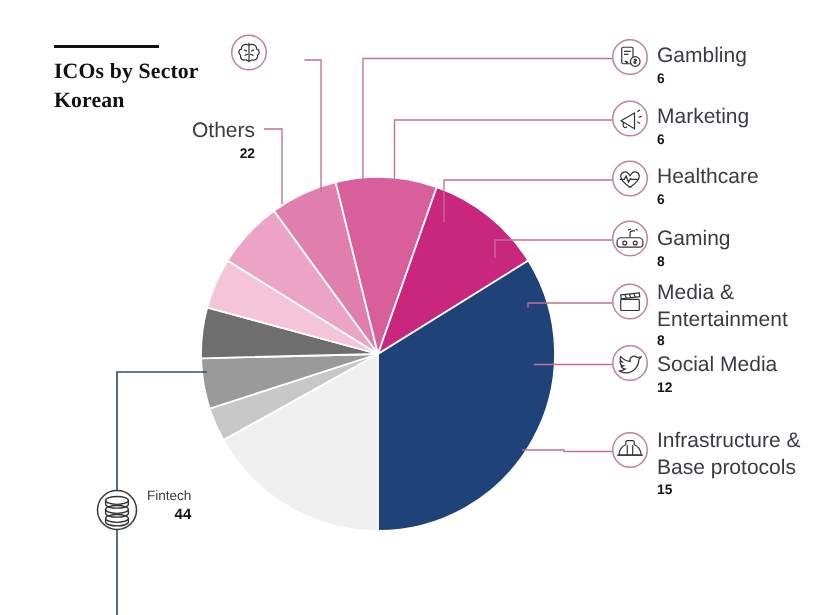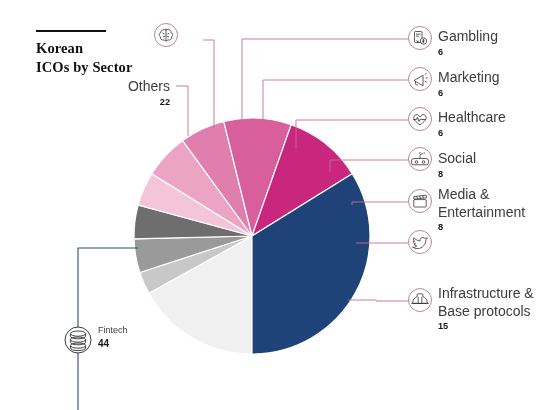--- a/index.html
+++ b/index.html
@@ -25,34 +25,34 @@
 
   
   .callout{position:absolute;}
   .co-name{font-size:14px;color:#3b3b42;line-height:1.25;white-space:pre-line;}
   .co-val{font-size:9.2px;color:#16161a;font-weight:bold;line-height:1.3;margin-top:1px;}
 
   .left-label{position:absolute;text-align:right;}
   .left-label .co-name{font-size:14px;color:#3b3b42;}
   .left-label .co-val{font-size:9.2px;font-weight:bold;color:#16161a;}
 
-  .fintech-label{position:absolute;}
+  .fintech-label{position:absolute;text-align:right;}
   .fintech-label .co-name{font-size:9px;color:#3b3b42;}
   .fintech-label .co-val{font-size:10px;font-weight:bold;color:#16161a;}
 </style>
 </head>
 <body>
 
 <div id="stage">
 
   <div class="title-block">
     <div class="title-rule"></div>
     <div class="title-text">
+      <div>ICOs by Sector</div>
       <div>Korean</div>
-      <div>ICOs by Sector</div>
     </div>
   </div>
 
   <svg id="chart" viewBox="0 0 550 410">
 
     <g>
         <path d="M 252 236 L 252.00 354.00 A 118 118 0 0 1 148.87 293.35 Z" fill="#F0F0F0" stroke="#ffffff" stroke-width="1.2"></path>
         <path d="M 252 236 L 148.87 293.35 A 118 118 0 0 1 139.78 272.46 Z" fill="#C8C8C8" stroke="#ffffff" stroke-width="1.2"></path>
         <path d="M 252 236 L 139.78 272.46 A 118 118 0 0 1 134.03 238.85 Z" fill="#9A9A9A" stroke="#ffffff" stroke-width="1.2"></path>
         <path d="M 252 236 L 134.03 238.85 A 118 118 0 0 1 138.14 205.00 Z" fill="#6E6E6E" stroke="#ffffff" stroke-width="1.2"></path>
@@ -198,30 +198,34 @@
     <div class="co-name">Marketing</div>
     <div class="co-val">6</div>
   </div>
 
   <div class="callout" style="left:438px;top:109px;">
     <div class="co-name">Healthcare</div>
     <div class="co-val">6</div>
   </div>
 
   <div class="callout" style="left:438px;top:150px;">
-    <div class="co-name">Social</div>
+    <div class="co-name">Gaming</div>
     <div class="co-val">8</div>
   </div>
 
   <div class="callout" style="left:438px;top:186px;">
     <div class="co-name">Media &amp;
 Entertainment</div>
     <div class="co-val">8</div>
   </div>
 
+  <div class="callout" style="left:438px;top:234px;">
+    <div class="co-name">Social Media</div>
+    <div class="co-val">12</div>
+  </div>
 
   <div class="callout" style="left:438px;top:285px;">
     <div class="co-name">Infrastructure &amp;
 Base protocols</div>
     <div class="co-val">15</div>
   </div>
 
 </div>
 
 </body></html>

